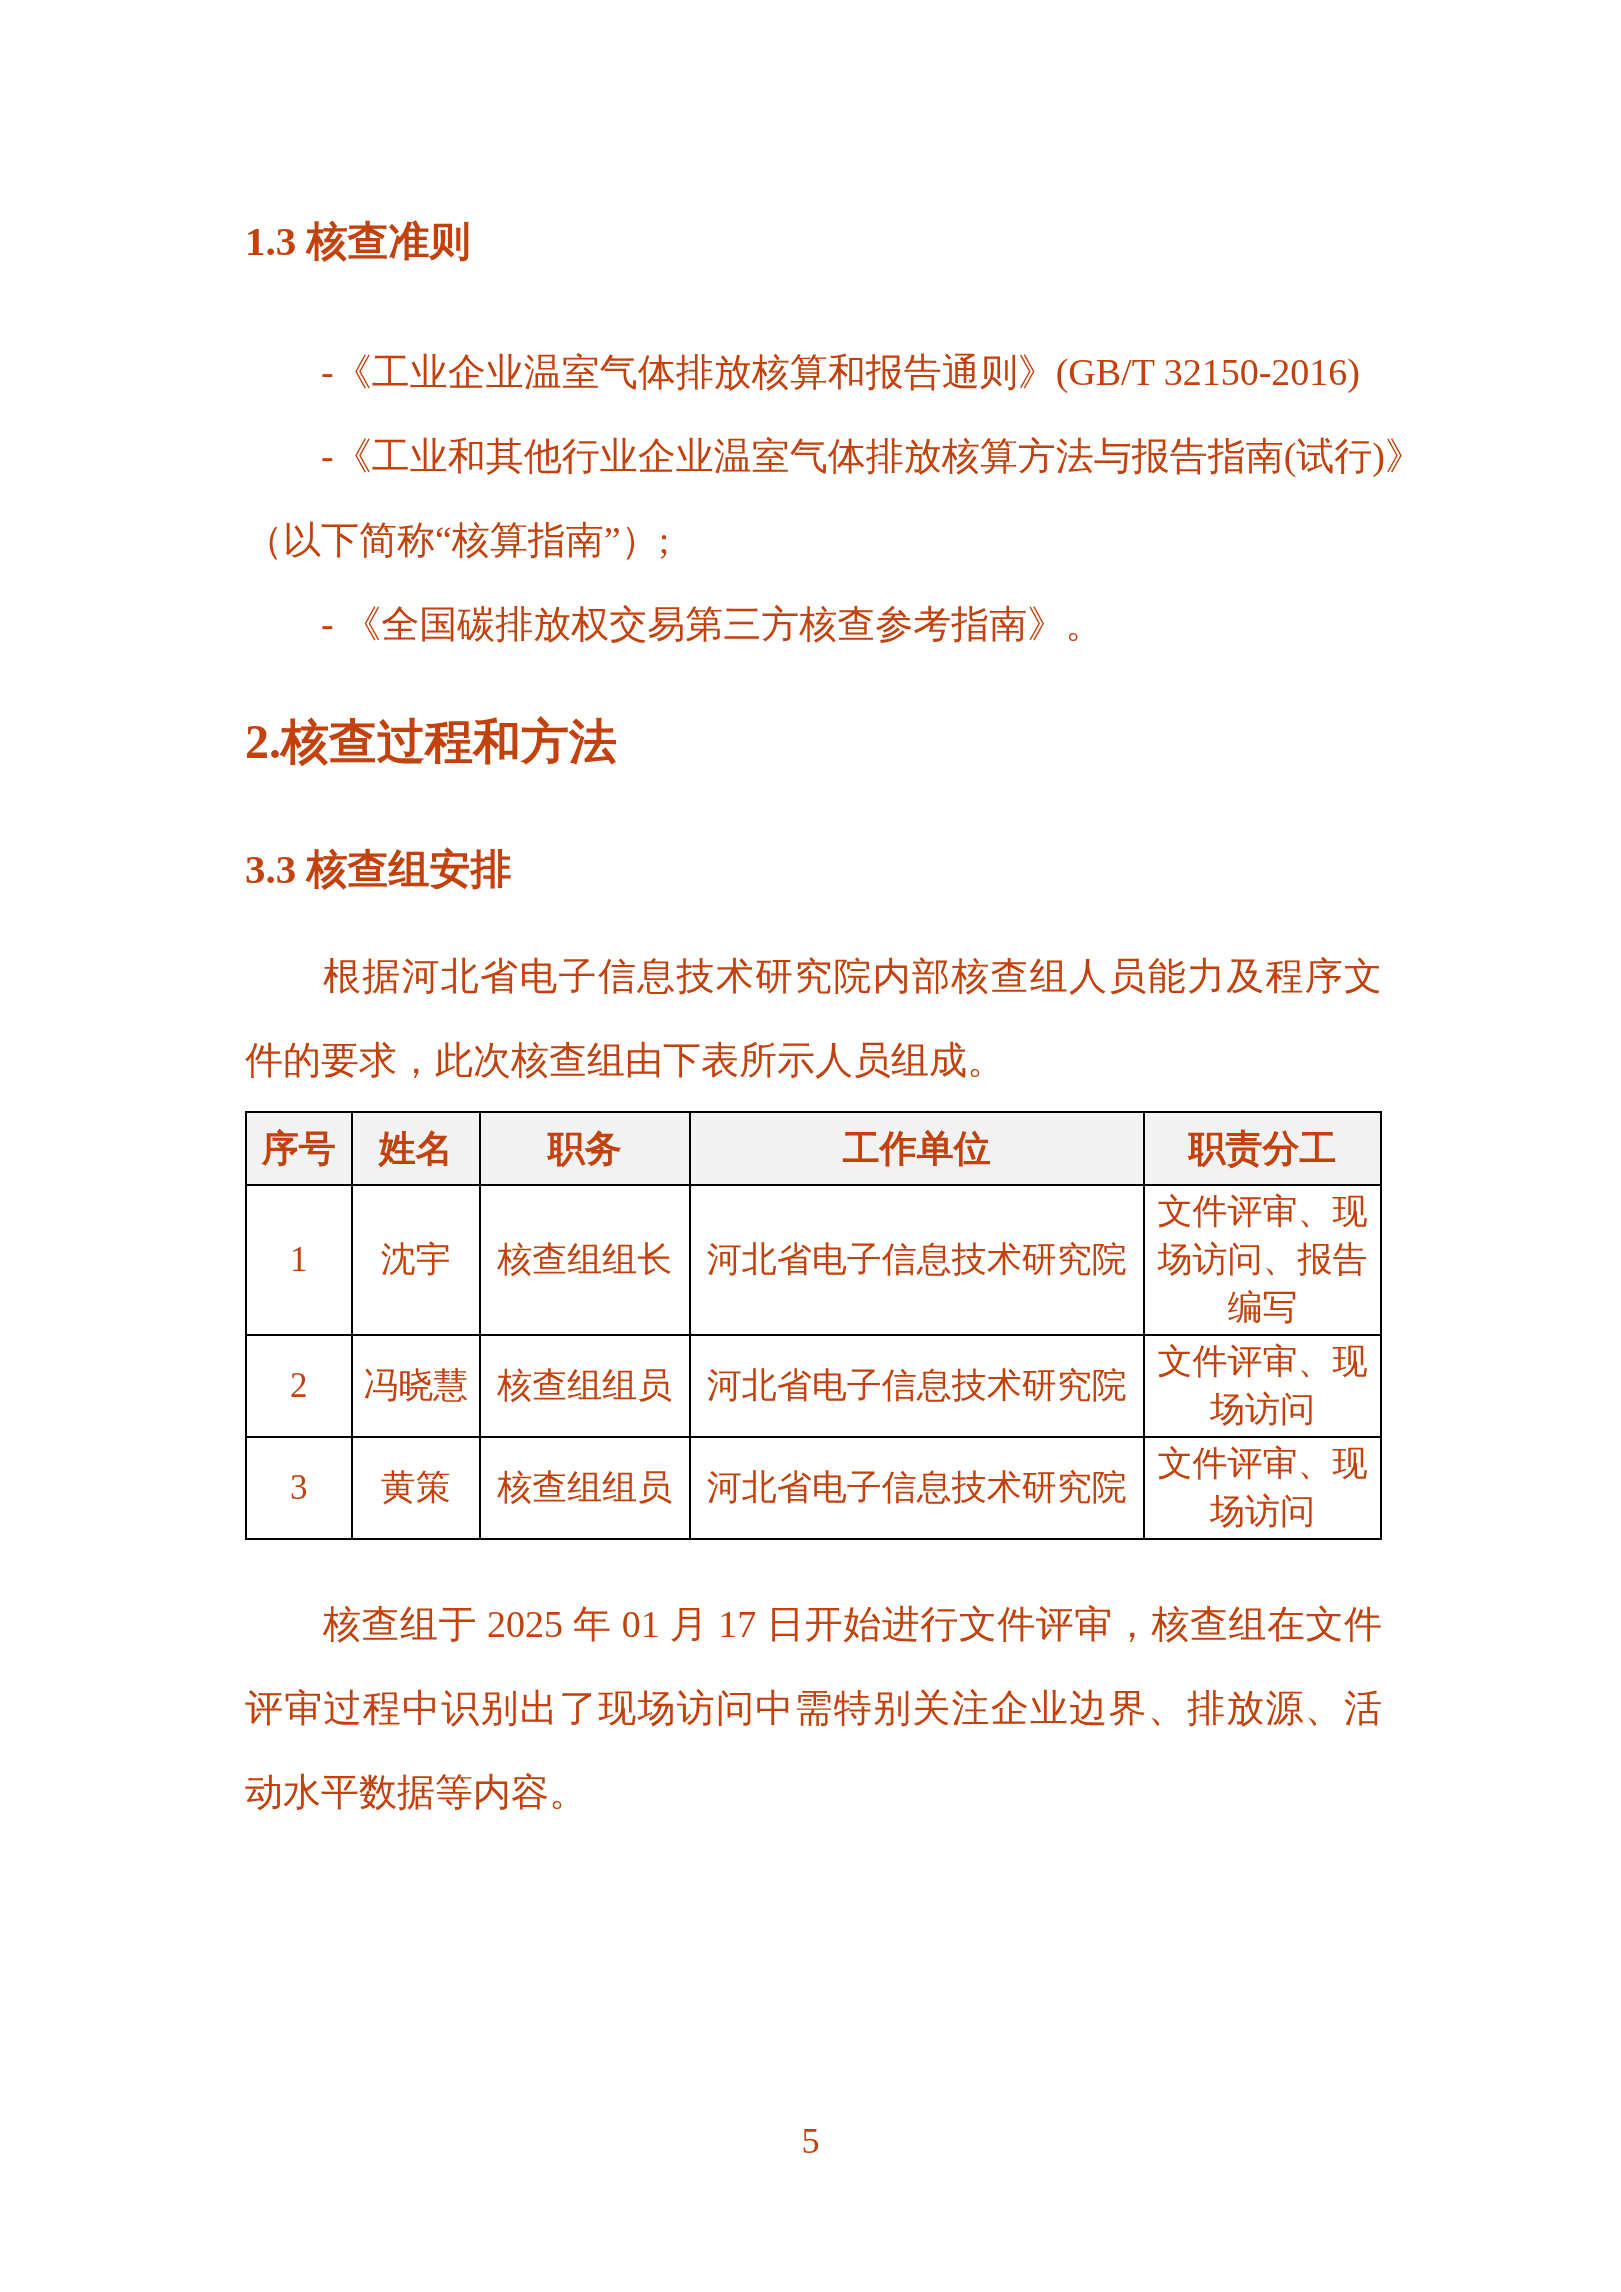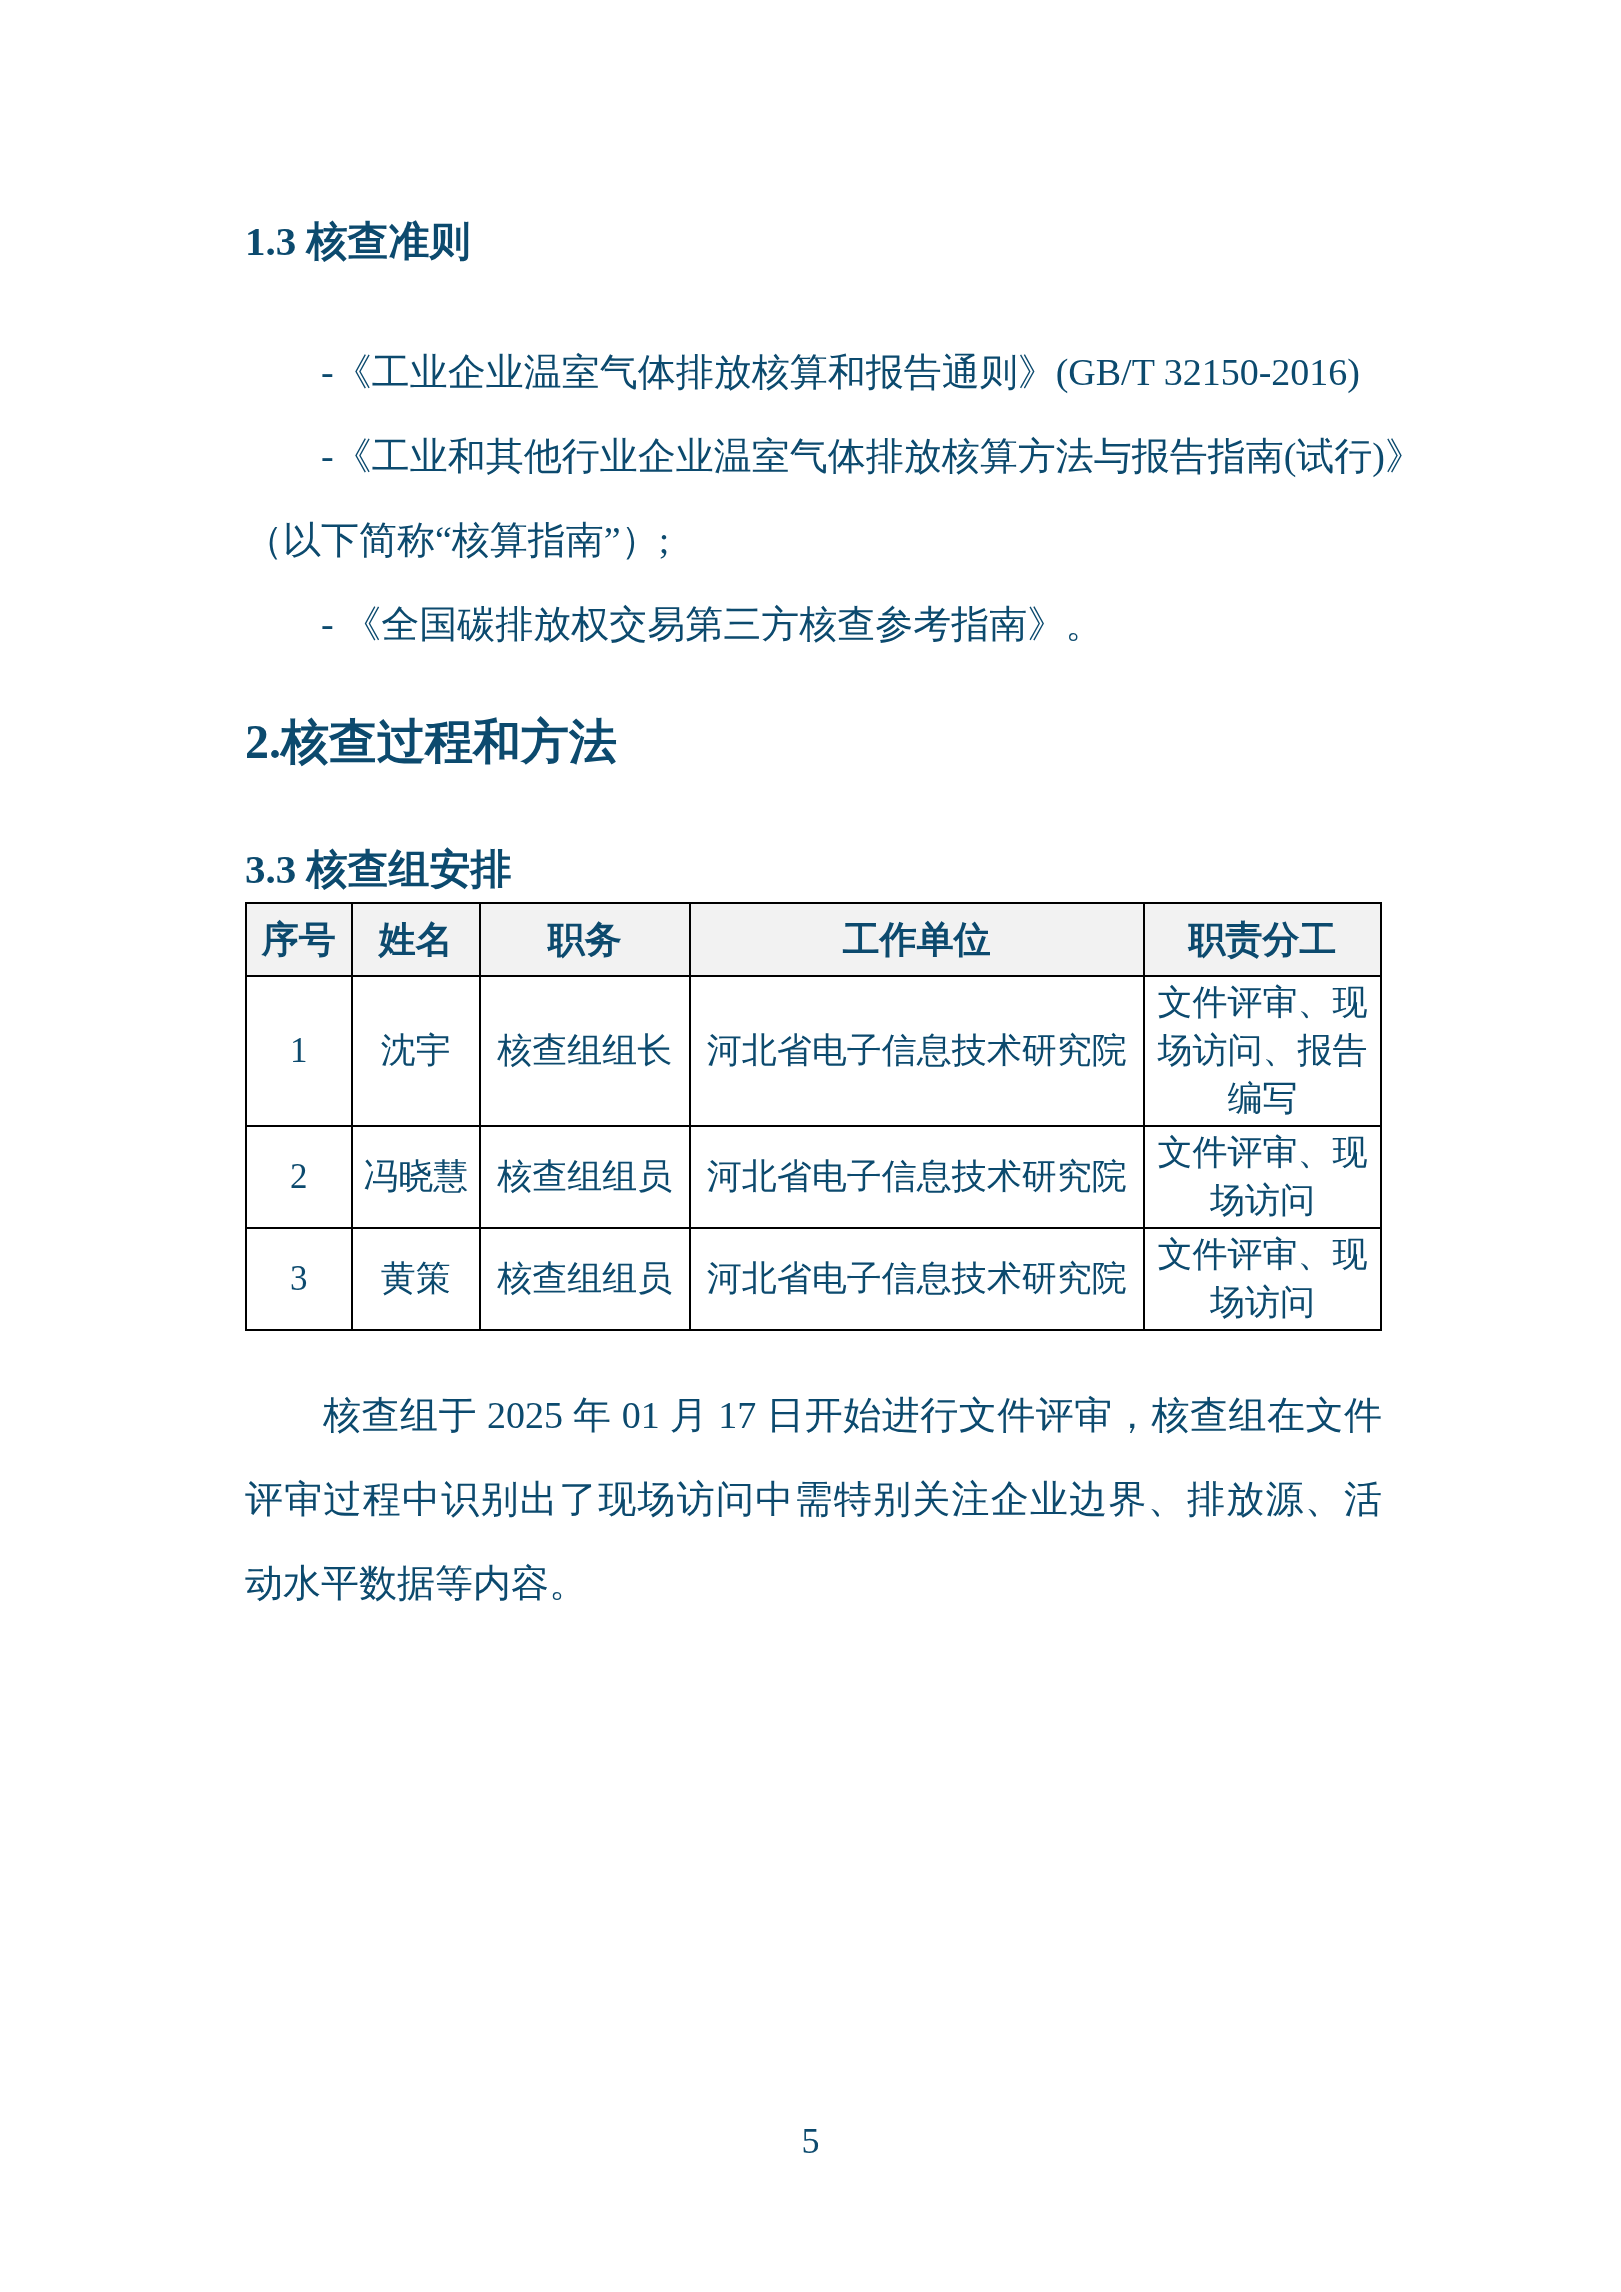--- a/index.html
+++ b/index.html
@@ -2,21 +2,21 @@
 <html><head>
 <meta charset="utf-8">
 <style>
   * { margin: 0; padding: 0; box-sizing: border-box; }
   html, body { background: #ffffff; }
   .page {
     position: relative;
     width: 1621px;
     height: 2293px;
     background: #ffffff;
-    color: #0c4a6e;
+    color: #c2410c;
     font-family: "Liberation Serif", "DejaVu Serif", serif;
     padding: 218px 239px 0 245px;
     overflow: hidden;
   }
   
   .h-sub {
     font-size: 41px;
     font-weight: bold;
     line-height: 47px;
     white-space: nowrap;
@@ -103,20 +103,21 @@
     <div class="line indent">-《工业企业温室气体排放核算和报告通则》(GB/T 32150-2016)</div>
     <div class="line indent">-《工业和其他行业企业温室气体排放核算方法与报告指南(试行)》</div>
     <div class="line">（以下简称“核算指南”）;</div>
     <div class="line indent">-  《全国碳排放权交易第三方核查参考指南》。</div>
   </div>
 
   <div class="h-main">2.核查过程和方法</div>
 
   <div class="h-sub h-21">3.3 核查组安排</div>
 
+  <div class="para para-21">根据河北省电子信息技术研究院内部核查组人员能力及程序文件的要求，此次核查组由下表所示人员组成。</div>
 
 
   <table class="team">
     <colgroup>
       <col style="width:9.3%">
       <col style="width:11.3%">
       <col style="width:18.5%">
       <col style="width:40%">
       <col style="width:20.9%">
     </colgroup>

